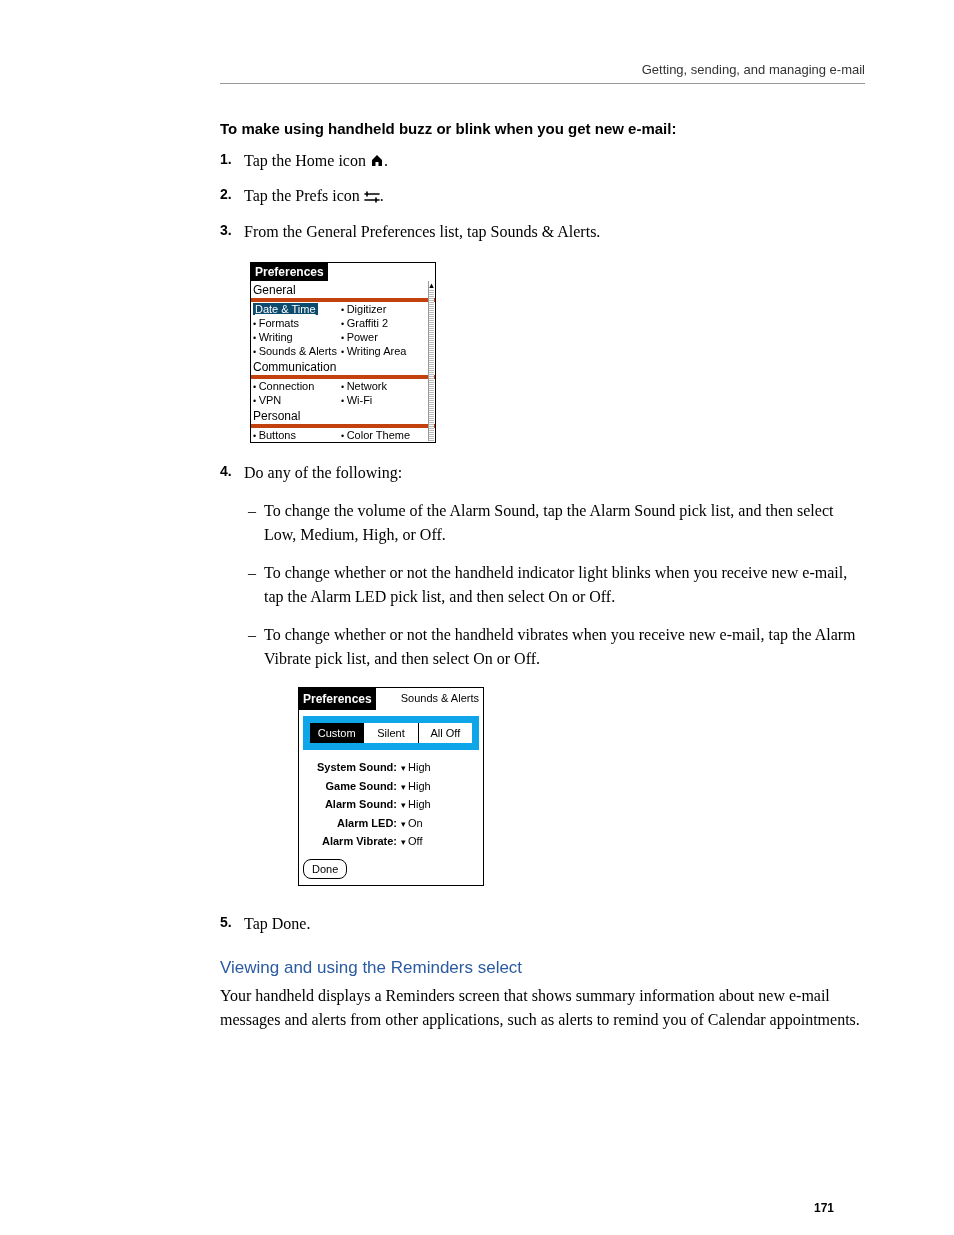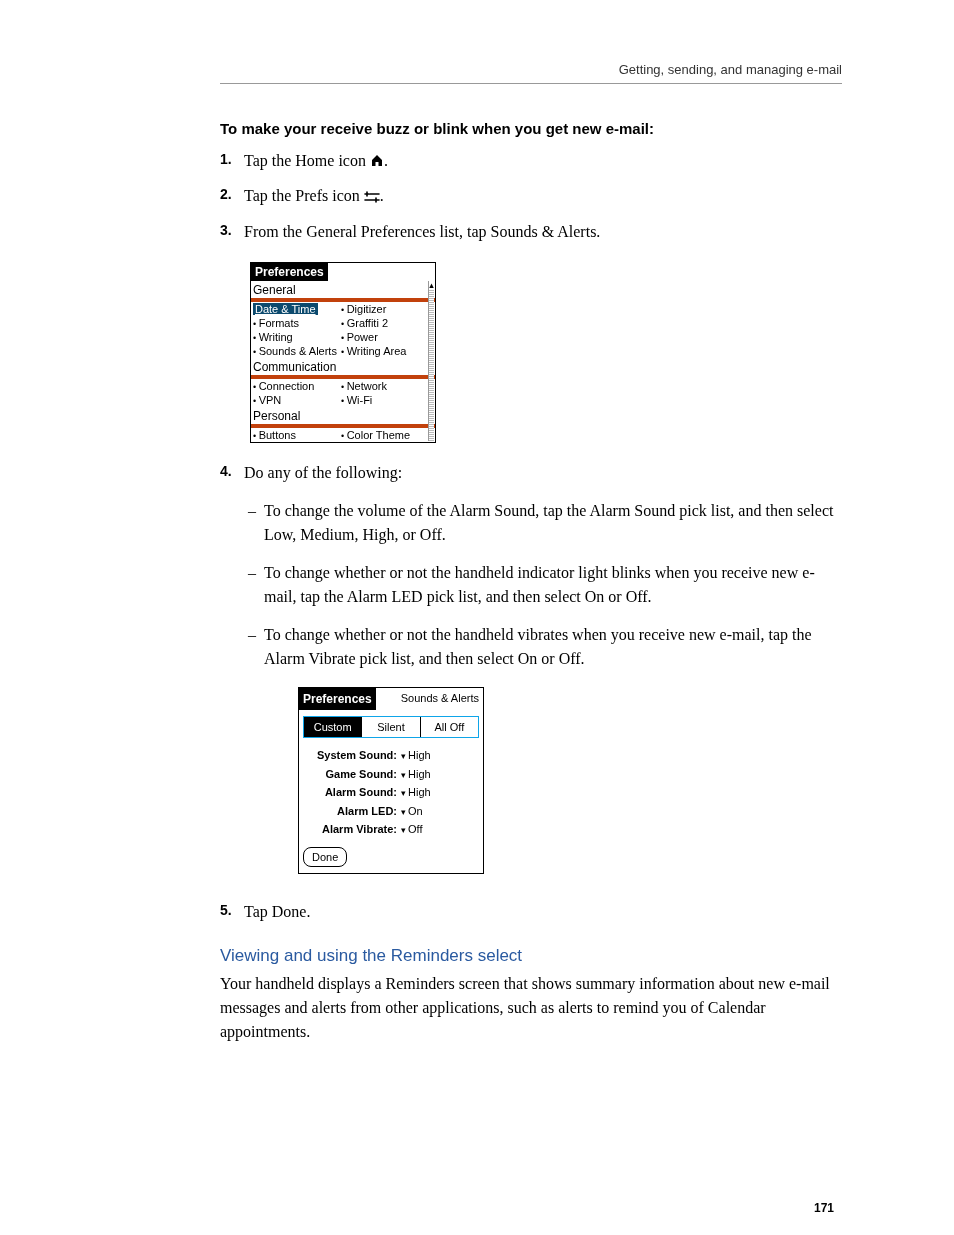--- a/index.html
+++ b/index.html
@@ -5,21 +5,21 @@
   * { box-sizing: border-box; margin: 0; padding: 0; }
   body {
     width: 954px;
     height: 1235px;
     background: #fff;
     font-family: "Palatino Linotype", "Book Antiqua", Palatino, serif;
     color: #000;
     position: relative;
   }
   .page {
-    padding: 62px 112px 40px 220px;
+    padding: 62px 89px 40px 220px;
   }
   .running-header {
     text-align: right;
     font-family: Arial, Helvetica, sans-serif;
     font-size: 13px;
     color: #333;
     padding-bottom: 6px;
     border-bottom: 1px solid #999;
     margin-bottom: 36px;
   }
@@ -133,21 +133,21 @@
   .palm2 .topbar { display: flex; justify-content: space-between; align-items: flex-start; }
   .palm2 .topbar .title {
     background: #000; color: #fff; font-weight: bold;
     padding: 2px 4px; font-size: 12px;
   }
   .palm2 .topbar .sub {
     font-size: 11px; padding: 2px 4px 0 0;
   }
   .palm2 .tabs {
     display: flex; margin: 6px 4px 8px 4px;
-    border: 1px solid #0ea5e9;
+    border: 7px solid #0ea5e9;
     font-size: 11px;
   }
   .palm2 .tabs .tab {
     flex: 1; text-align: center; padding: 2px 0;
     border-right: 1px solid #000;
   }
   .palm2 .tabs .tab:last-child { border-right: none; }
   .palm2 .tabs .tab.active { background: #000; color: #fff; }
   .palm2 .setting {
     display: flex;
@@ -190,21 +190,21 @@
     font-weight: bold;
     font-size: 12px;
   }
 </style>
 </head>
 <body>
 
 <div class="page">
   <div class="running-header">Getting, sending, and managing e-mail</div>
 
-  <div class="task-title">To make your receive buzz or blink when you get new e-mail:</div>
+  <div class="task-title">To make using handheld buzz or blink when you get new e-mail:</div>
 
   <ol class="steps">
     <li>
       <span class="num">1.</span>
       <span class="body">
         <span>Tap the Home icon </span>
         <span class="home-icon">
           <svg width="14" height="14" viewBox="0 0 14 14">
               <path d="M2 7 L7 2 L12 7 L12 13 L8.5 13 L8.5 9 L5.5 9 L5.5 13 L2 13 Z" fill="#000"></path>
             </svg>

